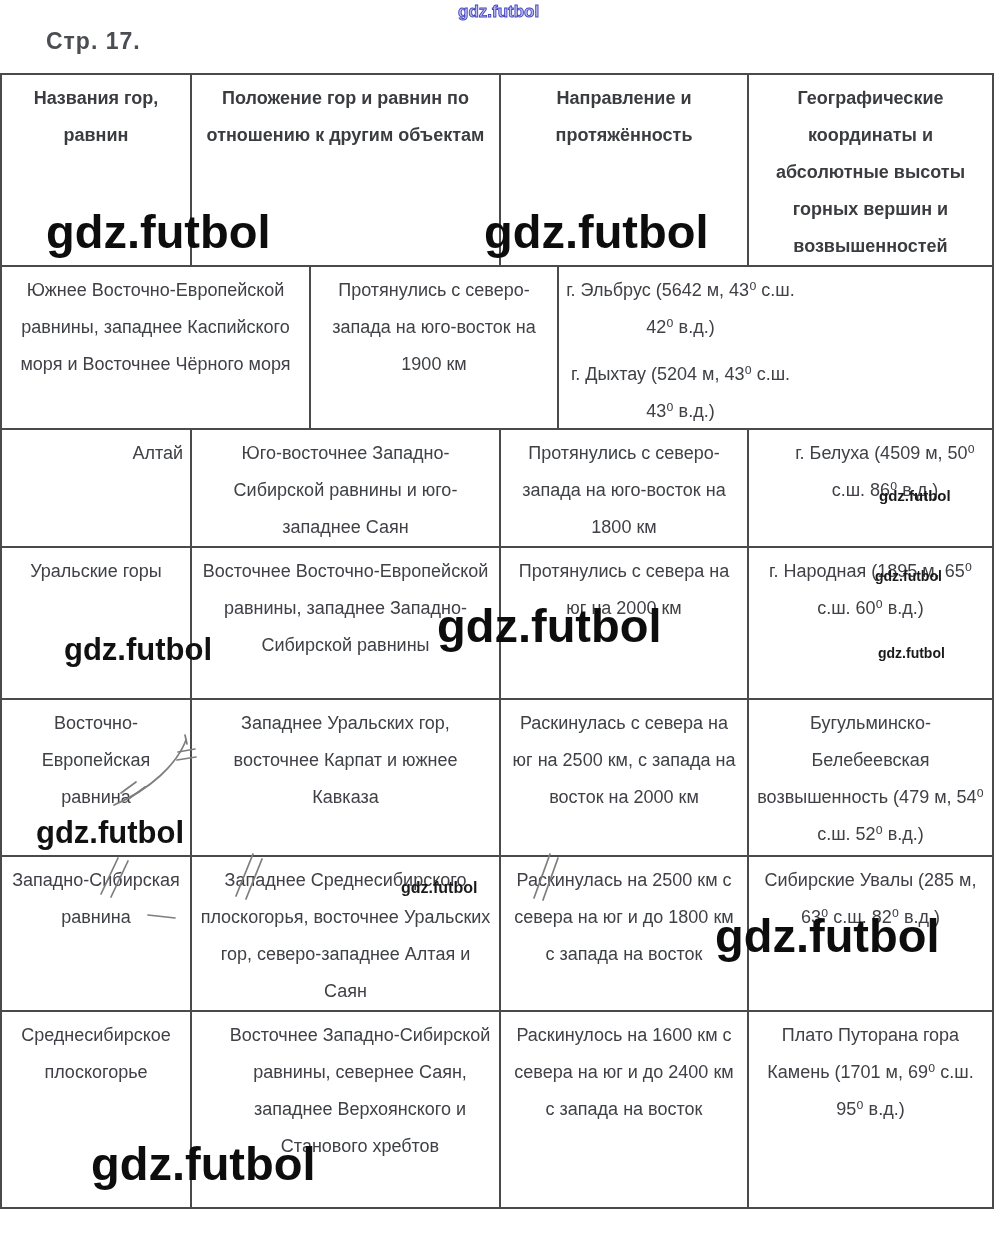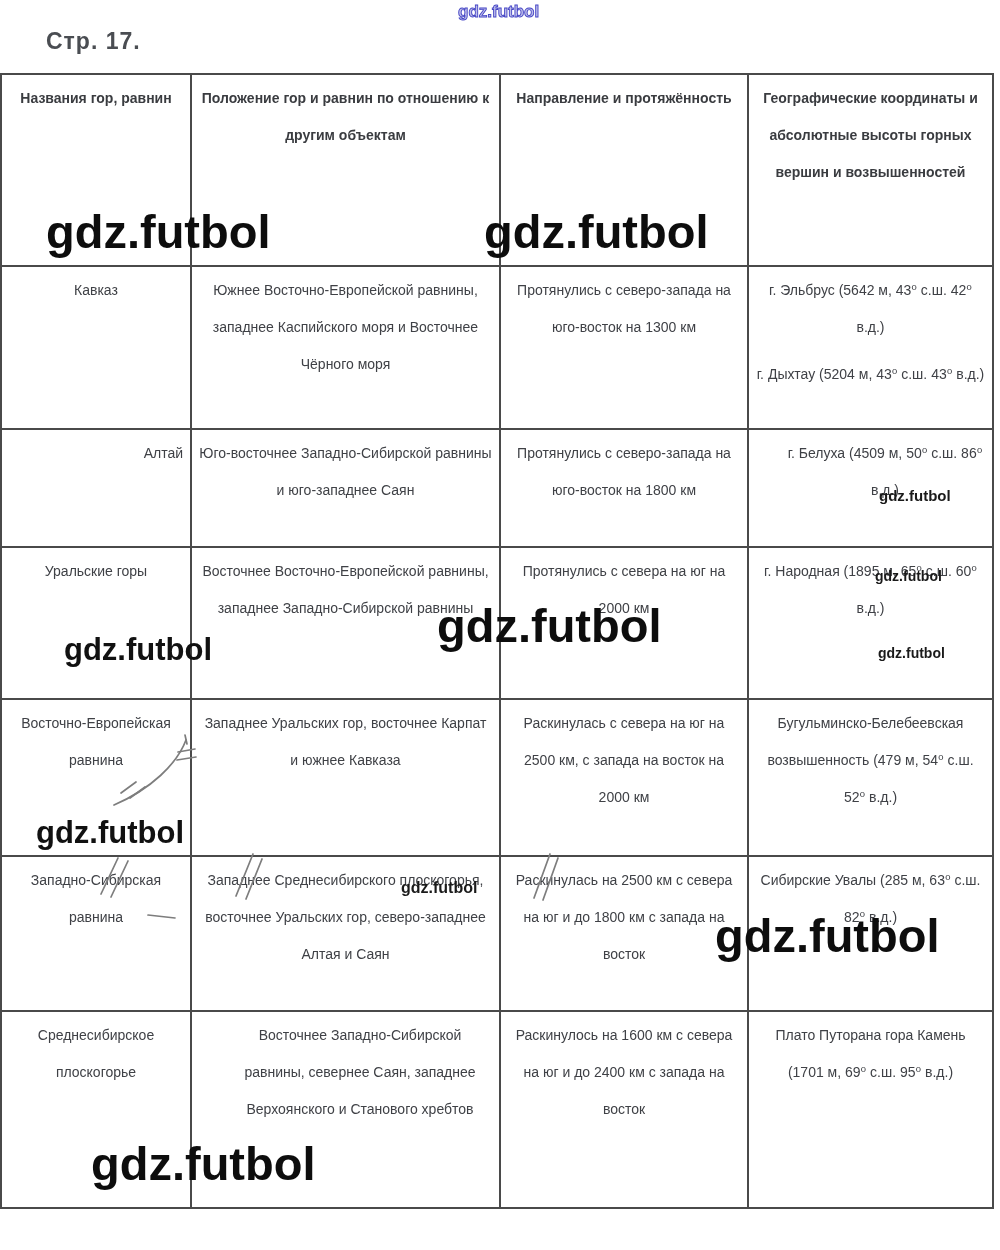--- a/index.html
+++ b/index.html
@@ -25,21 +25,21 @@
   .t-row,.t-header{
     display:flex;
     border-bottom:2px solid #4a4a4a;
     box-sizing:border-box;
   }
   .t-header{height:192px;}
   .t-cell{
     box-sizing:border-box;
     padding:5px 7px 0 7px;
     text-align:center;
-    font-size:14px;
+    font-size:18px;
     line-height:37px;
     color:#3f4146;
     overflow:hidden;
     flex-shrink:0;
   }
   .t-cell:not(:last-child){border-right:2px solid #4a4a4a;}
   .t-hcell{
     font-weight:bold;
     color:#3a3c40;
   }
@@ -82,23 +82,22 @@
 
 <div class="geo-table">
   <div class="t-header">
       <div class="t-cell t-hcell" style="width: 190px;">Названия гор, равнин</div>
       <div class="t-cell t-hcell" style="width: 309px;">Положение гор и равнин по отношению к другим объектам</div>
       <div class="t-cell t-hcell" style="width: 248px;">Направление и протяжённость</div>
       <div class="t-cell t-hcell" style="width: 243px;">Географические координаты и абсолютные высоты горных вершин и возвышенностей</div>
     </div>
   <div>
       <div class="t-row" style="height: 163px;">
-        <div class="t-cell" style="width: 190px;">Кавказ</div>
         <div class="t-cell" style="width: 309px;">Южнее Восточно-Европейской равнины, западнее Каспийского моря и Восточнее Чёрного моря</div>
-        <div class="t-cell" style="width: 248px;">Протянулись с северо-запада на юго-восток на 1300 км</div>
+        <div class="t-cell" style="width: 248px;">Протянулись с северо-запада на юго-восток на 1900 км</div>
         <div class="t-cell" style="width: 243px;">
           <div class="para">г. Эльбрус (5642 м, 43⁰ с.ш. 42⁰ в.д.)</div>
           <div class="para">г. Дыхтау (5204 м, 43⁰ с.ш. 43⁰ в.д.)</div>
         </div>
       </div>
       <div class="t-row" style="height: 118px;">
         <div class="t-cell" style="width: 190px; text-align: right;">Алтай</div>
         <div class="t-cell" style="width: 309px;">Юго-восточнее Западно-Сибирской равнины и юго-западнее Саян</div>
         <div class="t-cell" style="width: 248px;">Протянулись с северо-запада на юго-восток на 1800 км</div>
         <div class="t-cell" style="width: 243px; padding-left: 36px;">

